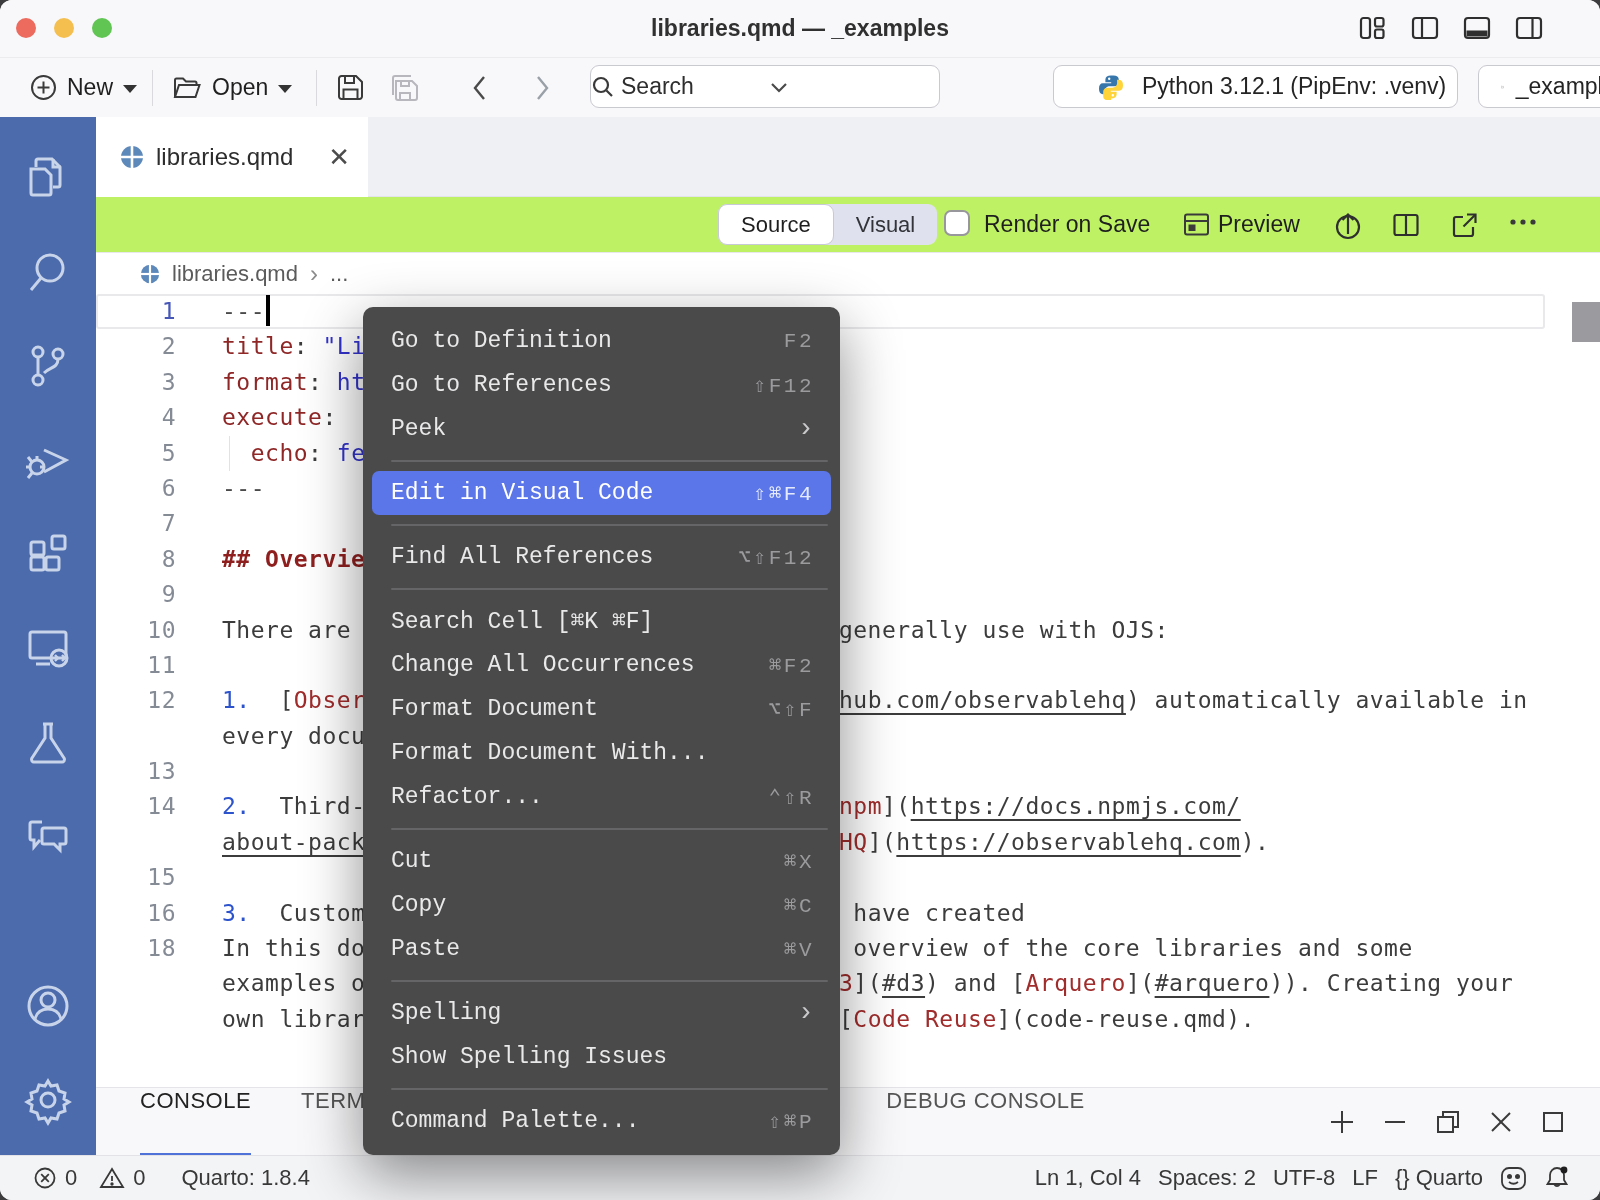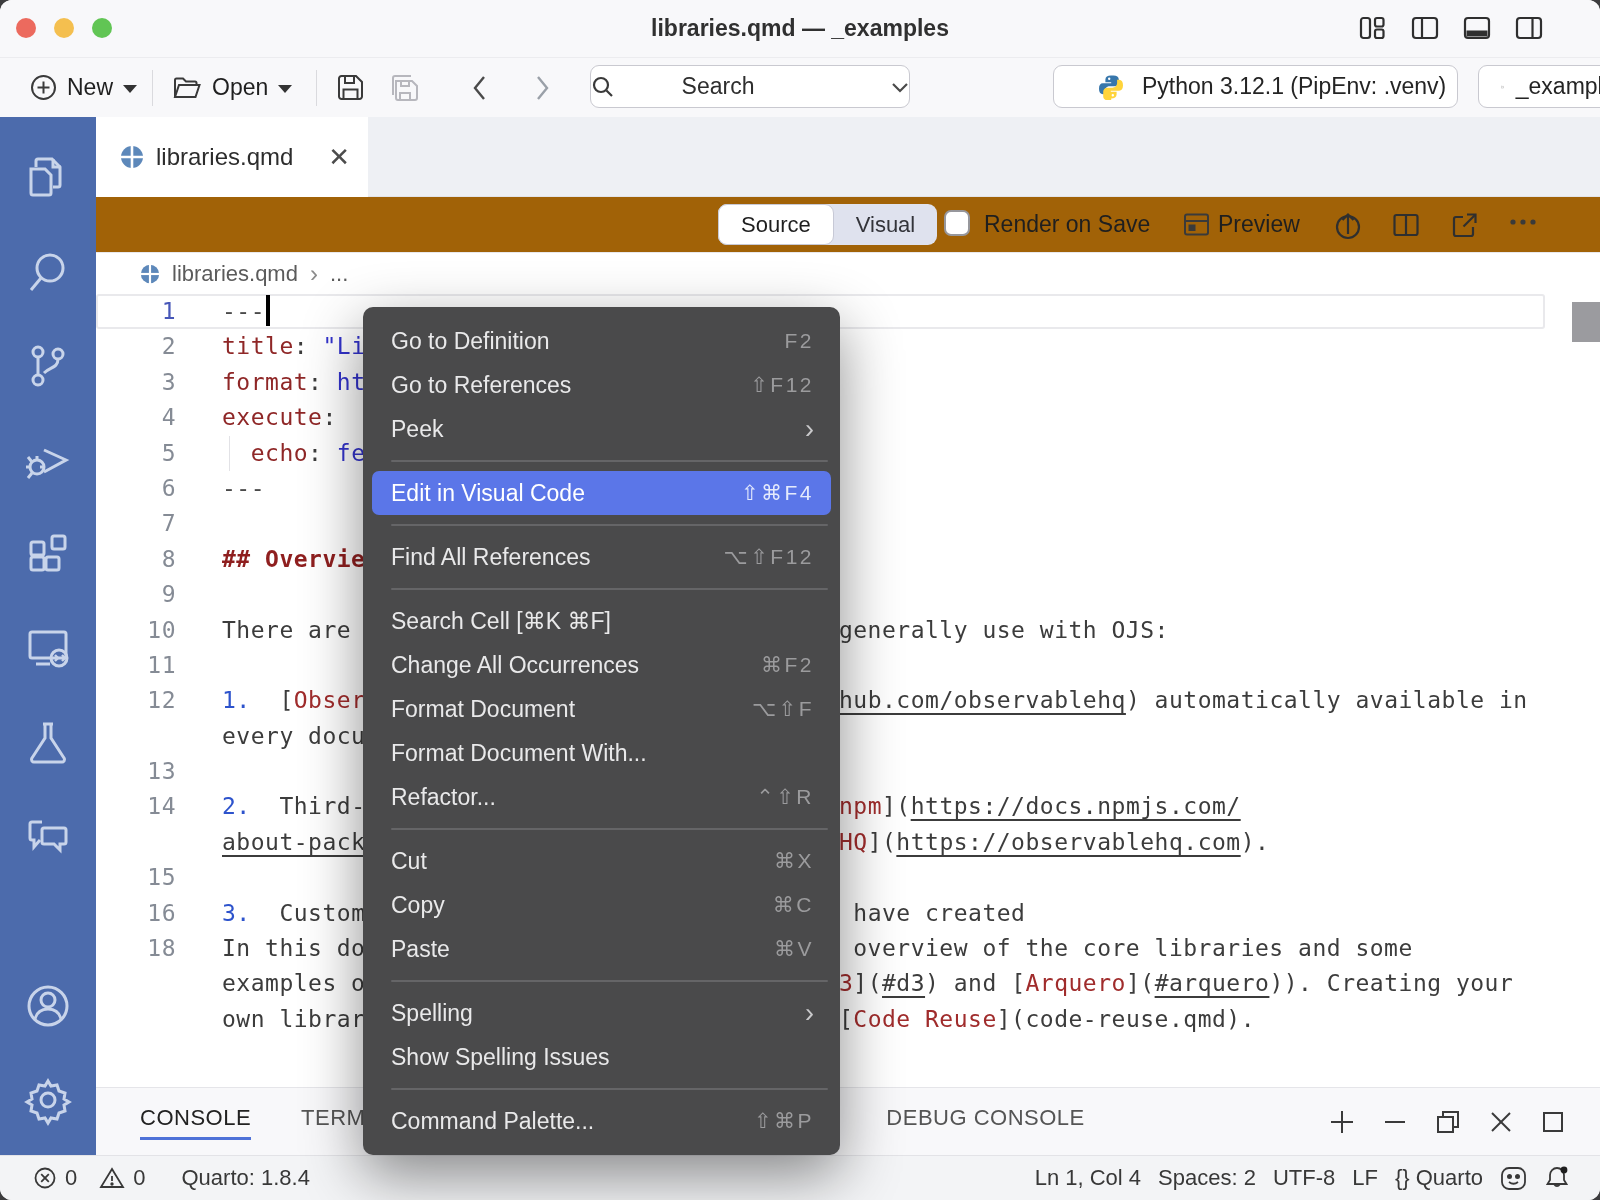--- a/index.html
+++ b/index.html
@@ -14,38 +14,38 @@
   .light.r{background:#ec6a5e;}.light.y{background:#f4bf4f;}.light.g{background:#61c554;}
   .win-title{position:absolute;left:0;right:0;top:15px;text-align:center;font-size:23px;font-weight:700;color:#303030;}
   .win-icons{position:absolute;right:56px;top:13px;display:flex;gap:22px;}
 
   
   .toolbar{position:absolute;left:0;top:58px;width:1600px;height:59px;background:#f8f8fa;border-bottom:1px solid #e3e3e8;}
   .tb-item{position:absolute;top:0;height:59px;display:flex;align-items:center;gap:10px;color:#1f1f1f;font-size:23px;}
   .tb-caret{width:0;height:0;border-left:7px solid transparent;border-right:7px solid transparent;border-top:8px solid #333;margin-top:3px;}
   .tb-div{position:absolute;top:12px;width:1px;height:36px;background:#dadade;}
   .pill{position:absolute;top:7px;height:43px;border:1px solid #c9c9d0;border-radius:9px;background:#fff;display:flex;align-items:center;box-sizing:border-box;}
-  .searchbox{left:590px;width:320px;justify-content:space-between;gap:15px;color:#2e2e2e;font-size:23px;}
+  .searchbox{left:590px;width:350px;justify-content:flex-start;gap:6px;color:#2e2e2e;font-size:23px;}
   .interp{left:1053px;width:405px;gap:18px;padding-left:44px;font-size:23px;color:#242424;}
   .projbtn{left:1478px;width:150px;gap:12px;padding-left:22px;font-size:23px;color:#242424;overflow:hidden;white-space:nowrap;}
 
   
   .activitybar{position:absolute;left:0;top:117px;width:96px;height:1038px;background:#4c6bac;display:flex;flex-direction:column;align-items:center;}
   .ab-icon{width:96px;height:94px;display:flex;align-items:center;justify-content:center;opacity:.92;}
   .ab-spacer{flex:1;}
   .ab-icon svg{stroke:#d3ddf0;}
 
   
   .main{position:absolute;left:96px;top:117px;width:1504px;height:1038px;background:#fff;}
   .tabbar{position:absolute;left:0;top:0;width:1504px;height:79px;background:#eef0f4;border-bottom:1px solid #e2e4e9;}
   .tab{position:absolute;left:0;top:0;width:272px;height:80px;background:#fff;display:flex;align-items:center;padding:0 18px 0 24px;box-sizing:border-box;gap:12px;}
   .tab-label{font-size:24px;color:#2d2d2d;}
   .tab-close{margin-left:auto;font-size:26px;color:#4c4c4c;line-height:1;}
 
-  .actionbar{position:absolute;left:0;top:80px;width:1504px;height:55px;background:#a16207;border-bottom:1px solid #e8e8ec;}
+  .actionbar{position:absolute;left:0;top:80px;width:1504px;height:55px;background:#bef264;border-bottom:1px solid #e8e8ec;}
   .seg{position:absolute;left:622px;top:7px;height:41px;background:#dfe2ee;border-radius:9px;display:flex;align-items:center;}
   .seg-btn{height:41px;display:flex;align-items:center;padding:0 22px;font-size:22px;color:#33343a;box-sizing:border-box;border-radius:9px;}
   .seg-btn.active{background:#fff;border:1px solid #c7c9d6;color:#1e1e1e;}
   .checkbox{position:absolute;left:848px;top:13px;width:26px;height:26px;border:2px solid #97979c;border-radius:7px;background:#fff;box-sizing:border-box;}
   .ab-label{position:absolute;top:0;height:55px;display:flex;align-items:center;font-size:23px;color:#1f1f1f;}
   .act-icon{position:absolute;top:14px;}
 
   .breadcrumb{position:absolute;left:0;top:136px;width:1504px;height:41px;display:flex;align-items:center;gap:12px;padding-left:44px;box-sizing:border-box;color:#5b5b5b;font-size:22px;}
   .bc-chev{color:#8b8b8b;font-size:24px;}
 
@@ -60,34 +60,34 @@
   .seg-p{color:#3c3c3c;} .seg-g{color:#4a4a4a;}
   .seg-k{color:#8f2727;} .seg-v{color:#3333cc;}
   .seg-h{color:#8f1f1f;font-weight:700;}
   .seg-n{color:#2d53cc;}
   .seg-l{color:#a02c2c;}
   .seg-u{color:#3c3c3c;text-decoration:underline;text-underline-offset:5px;}
   .seg-cur{display:inline-block;width:3.5px;height:31px;background:#000;vertical-align:middle;margin-left:1px;transform:translateY(-2px);}
   .scroll-thumb{position:absolute;right:0;top:8px;width:28px;height:40px;background:#9b9b9f;}
 
   
-  .panelbar{position:absolute;left:0;top:970px;width:1504px;height:68px;background:#f8f8fa;border-top:1px solid #e5e5e9;display:flex;align-items:center;}
+  .panelbar{position:absolute;left:0;top:970px;width:1504px;height:68px;background:#f8f8fa;border-top:1px solid #e5e5e9;display:flex;}
   .ptab{font-size:22px;letter-spacing:.5px;color:#555;padding-bottom:6px;border-bottom:3px solid transparent;white-space:nowrap;}
   .ptab.active{color:#222;border-bottom-color:#4f72d8;}
   .pt-console{margin-left:44px;} .pt-terminal{margin-left:50px;} .pt-debug{margin-left:470px;}
   .panel-icons{margin-left:auto;display:flex;gap:26px;align-items:center;padding-right:34px;}
 
   
   .statusbar{position:absolute;left:0;top:1155px;width:1600px;height:45px;background:#f3f4f6;border-top:1px solid #e3e3e7;display:flex;align-items:center;font-size:22px;color:#383838;box-sizing:border-box;padding:0 30px 0 33px;}
   .sb-group{display:flex;align-items:center;gap:8px;}
   .sb-left{display:flex;align-items:center;gap:20px;}
   .sb-right{margin-left:auto;display:flex;align-items:center;gap:17px;}
 
   
-  .ctx{position:absolute;left:363px;top:307px;width:477px;background:#4a4a4b;border-radius:10px;padding:12px 0;box-shadow:0 20px 60px rgba(0,0,0,.45);z-index:50;box-sizing:border-box;}
+  .ctx{position:absolute;left:363px;top:307px;width:477px;background:#4a4a4b;border-radius:10px;padding:12px 0;box-shadow:0 20px 60px rgba(0,0,0,.45);z-index:50;box-sizing:border-box;font-family:Liberation Mono, monospace;}
   .ctx-item{height:44px;display:flex;align-items:center;padding:0 26px 0 28px;color:#e9e9ea;font-size:23px;}
   .ctx-item .sc{margin-left:auto;color:#9b9b9d;font-size:21px;letter-spacing:2.5px;white-space:nowrap;}
   .ctx-item .chev{margin-left:auto;color:#c9c9cb;font-size:27px;line-height:1;}
   .ctx-item.hl{background:#5b76e8;margin:0 9px;padding:0 17px 0 19px;border-radius:7px;color:#fff;}
   .ctx-item.hl .sc{color:#e4eafc;}
   .ctx-sep{height:2px;background:#656567;margin:9px 12px 9px 28px;border-radius:1px;}
 </style>
 </head>
 <body>
 

